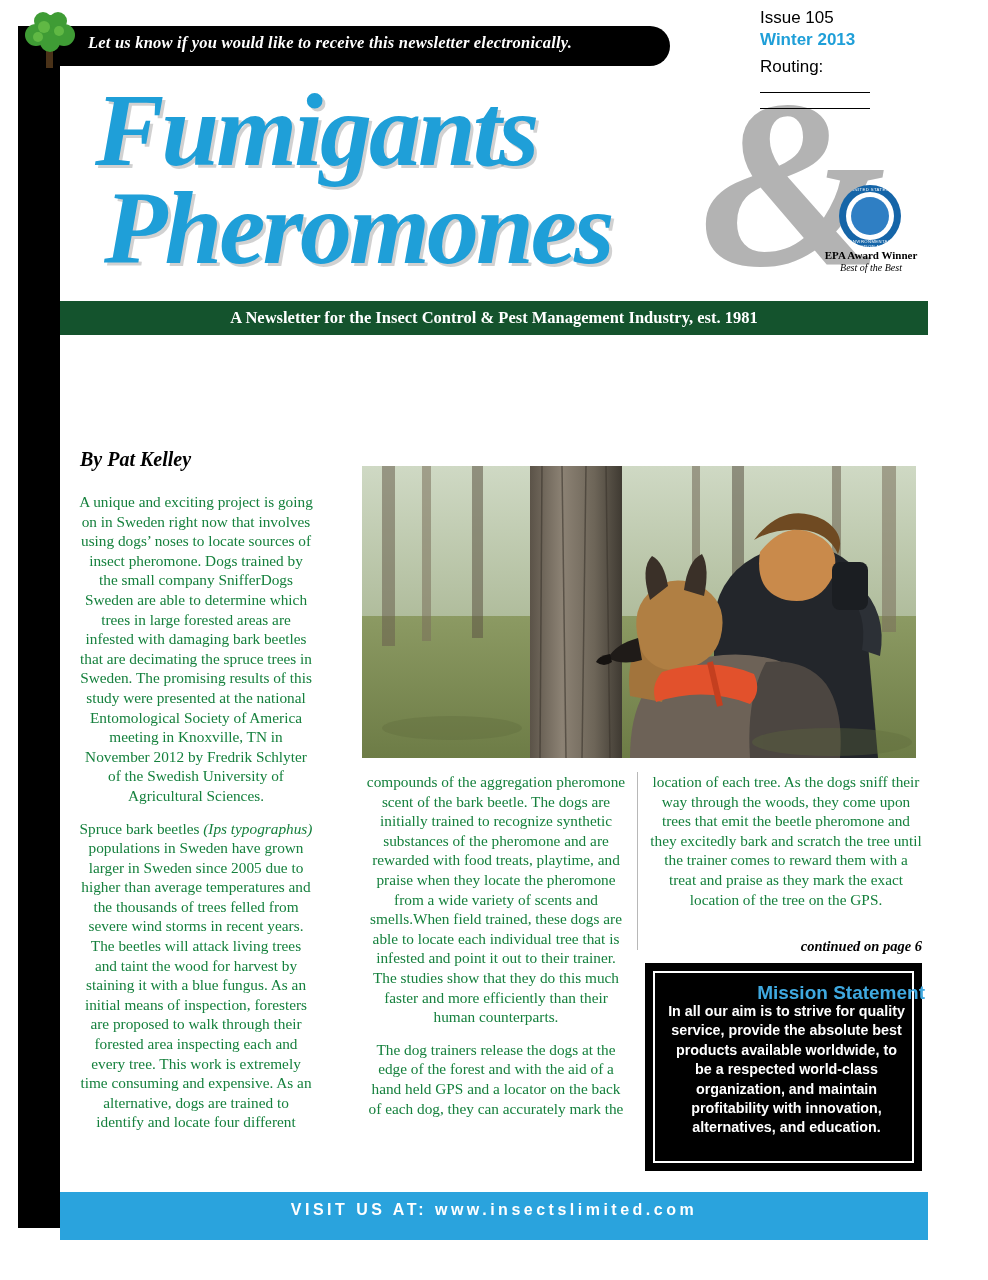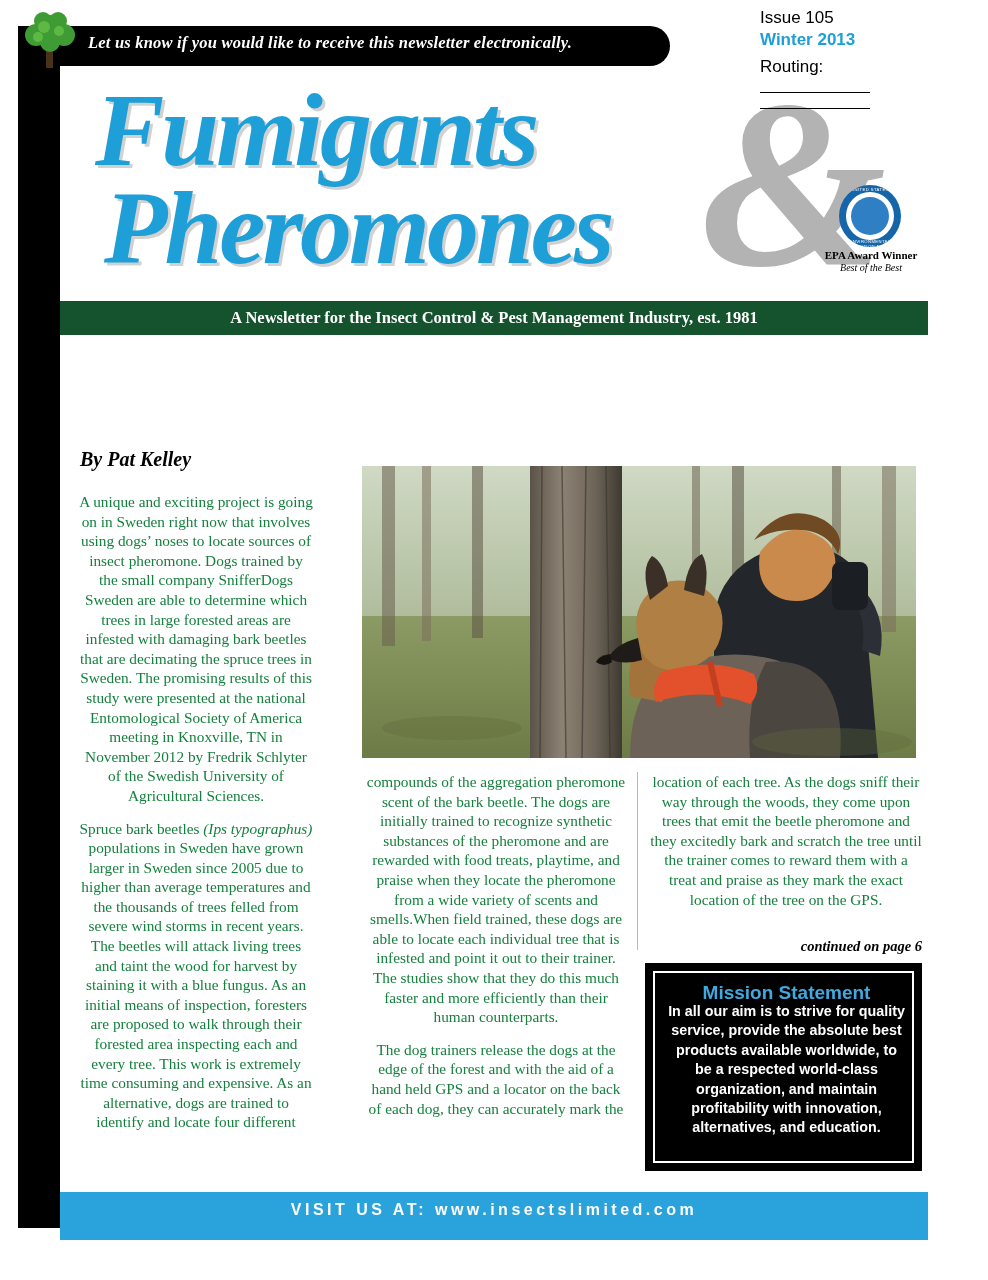--- a/index.html
+++ b/index.html
@@ -282,21 +282,21 @@
     position: absolute;
     left: 5px; top: 5px;
     right: 5px; bottom: 5px;
     border: 2px solid #ffffff;
     box-sizing: border-box;
   }
   .mission-title {
     position: absolute;
     left: 0; top: 16px;
     width: 277px;
-    text-align: center;
+    text-align: right;
     color: #3fa9e0;
     font-family: "Liberation Sans", sans-serif;
     font-weight: bold;
     font-size: 19px;
   }
   .mission-body {
     position: absolute;
     left: 18px; top: 36px;
     width: 241px;
     text-align: center;

